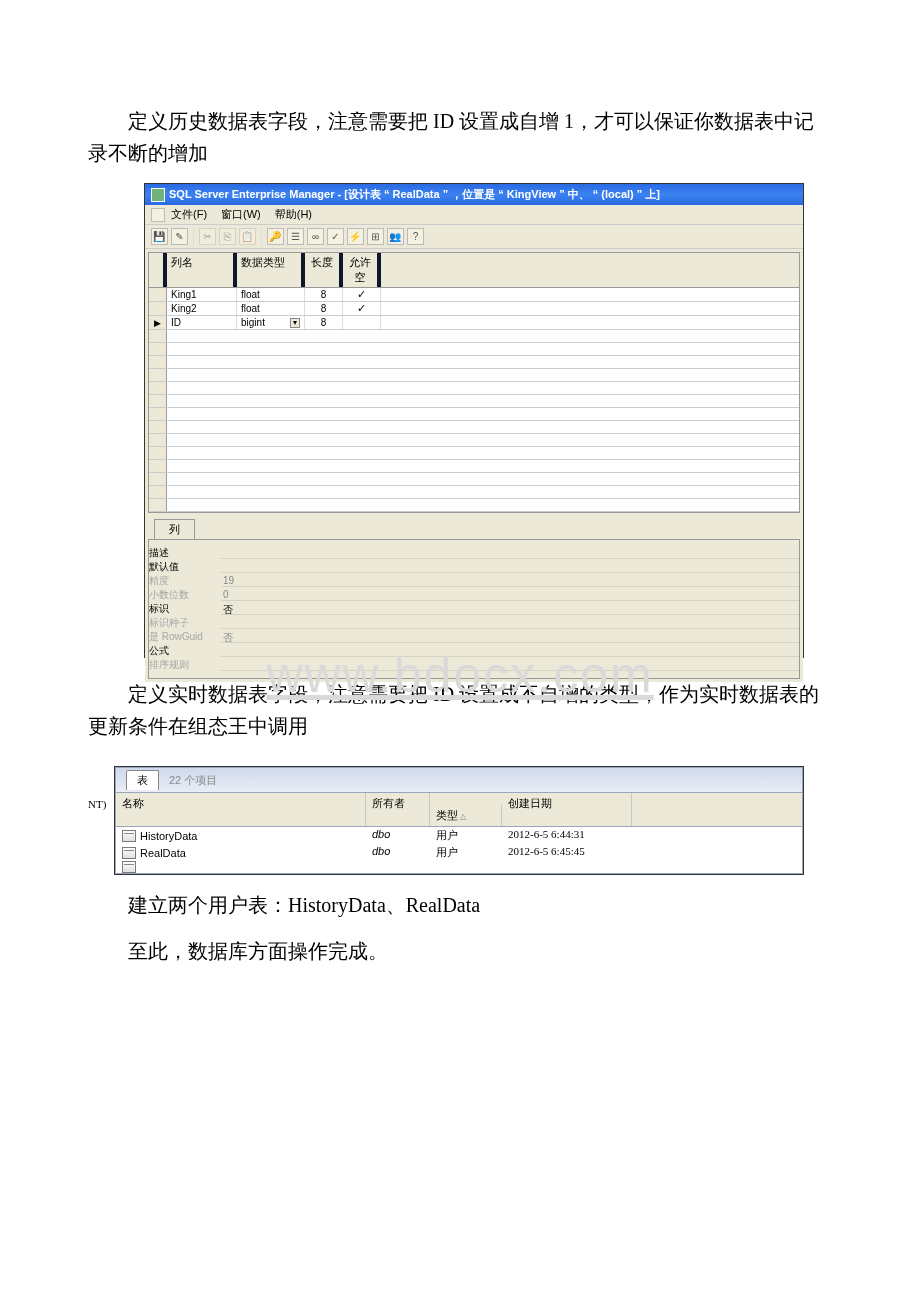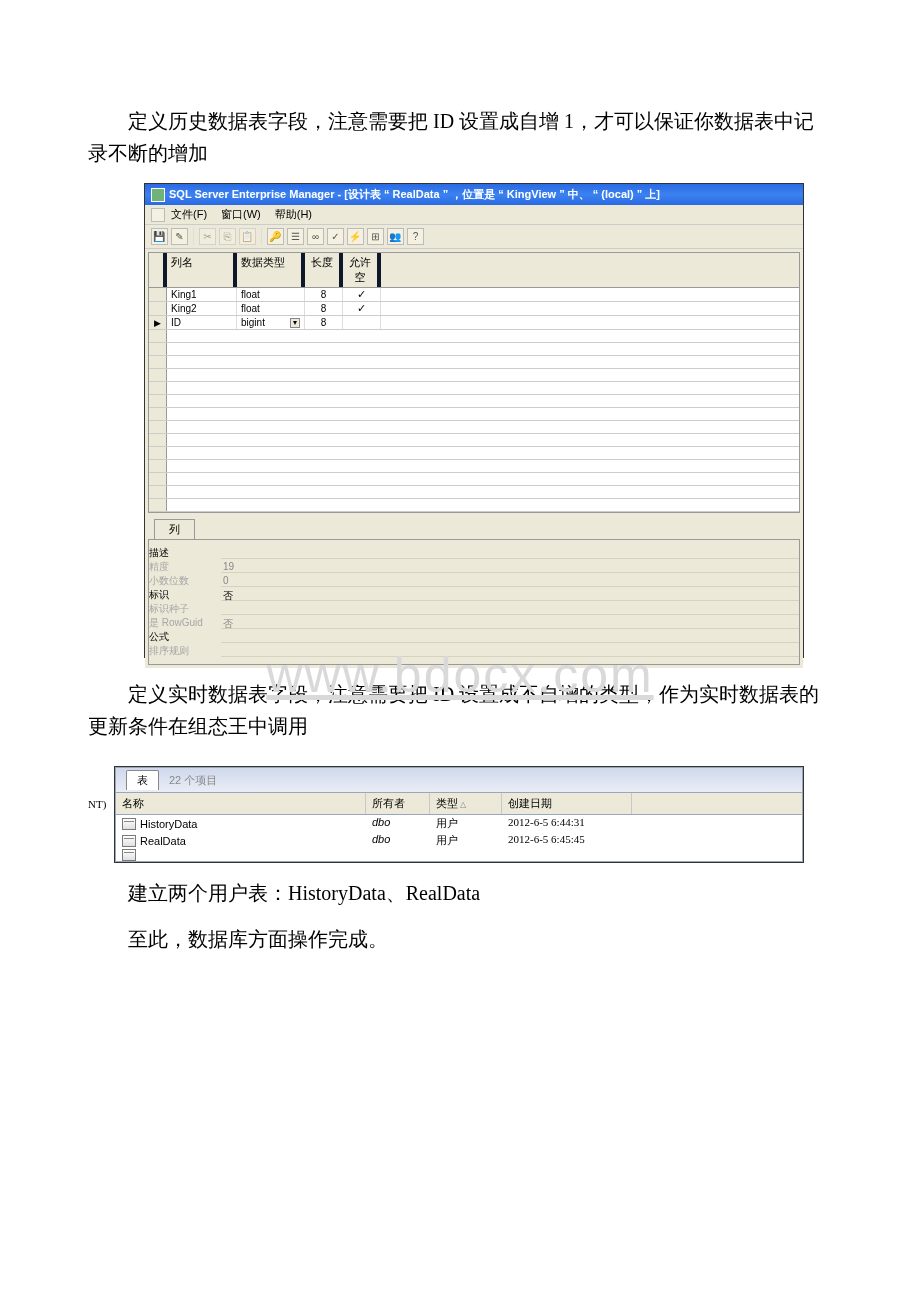--- a/index.html
+++ b/index.html
@@ -94,21 +94,21 @@
     background:linear-gradient(#cfd9ec,#e9edf6);
     border:1px solid #9aa6bd;border-bottom:none;
     padding:2px 0;
   }
   .tab-active{background:#fff;border:1px solid #888;border-bottom:none;border-radius:2px 2px 0 0;padding:2px 10px;margin-left:10px;font-size:11px;}
   .tab-count{color:#888;margin-left:10px;font-size:11px;}
   .list-cols{display:flex;background:#ece9d8;border:1px solid #9aa6bd;border-top:1px solid #9aa6bd;}
   .lc{padding:3px 6px;border-right:1px solid #c8c8c8;font-size:11px;}
   .lc.name{width:250px;}
   .lc.owner{width:64px;}
-  .lc.type{width:72px;}
+  .lc.type{width:72px;margin-top:12px;}
   .lc.date{width:130px;}
   .list-body{border:1px solid #9aa6bd;border-top:none;background:#fff;}
   .lrow{display:flex;padding:1px 0;font-size:11px;}
   .lrow .l1{width:250px;padding-left:6px;display:flex;align-items:center;gap:4px;}
   .lrow .l2{width:64px;padding-left:6px;font-style:italic;}
   .lrow .l3{width:72px;padding-left:6px;}
   .lrow .l4{width:130px;padding-left:6px;font-family:Tahoma;}
   .lrow.cut{color:#888;height:12px;overflow:hidden;}
   .tblico{width:14px;height:12px;border:1px solid #7a7a7a;background:linear-gradient(#fff,#e0e0e0);display:inline-block;position:relative;}
   .tblico::before{content:"";position:absolute;top:2px;left:1px;right:1px;height:1px;background:#888;}
@@ -241,20 +241,24 @@
         <div class="grid-empty"></div>
       </div>
       <div class="props-pane">
         <div class="tab">列</div>
         <div class="prop-box">
           <div class="prow">
               <div class="plabel">描述</div>
               <div class="pval"></div>
             </div>
           <div class="prow">
+              <div class="plabel">默认值</div>
+              <div class="pval"></div>
+            </div>
+          <div class="prow">
               <div class="plabel gray">精度</div>
               <div class="pval">19</div>
             </div>
           <div class="prow">
               <div class="plabel gray">小数位数</div>
               <div class="pval">0</div>
             </div>
           <div class="prow">
               <div class="plabel">标识</div>
               <div class="pval black">否</div>

